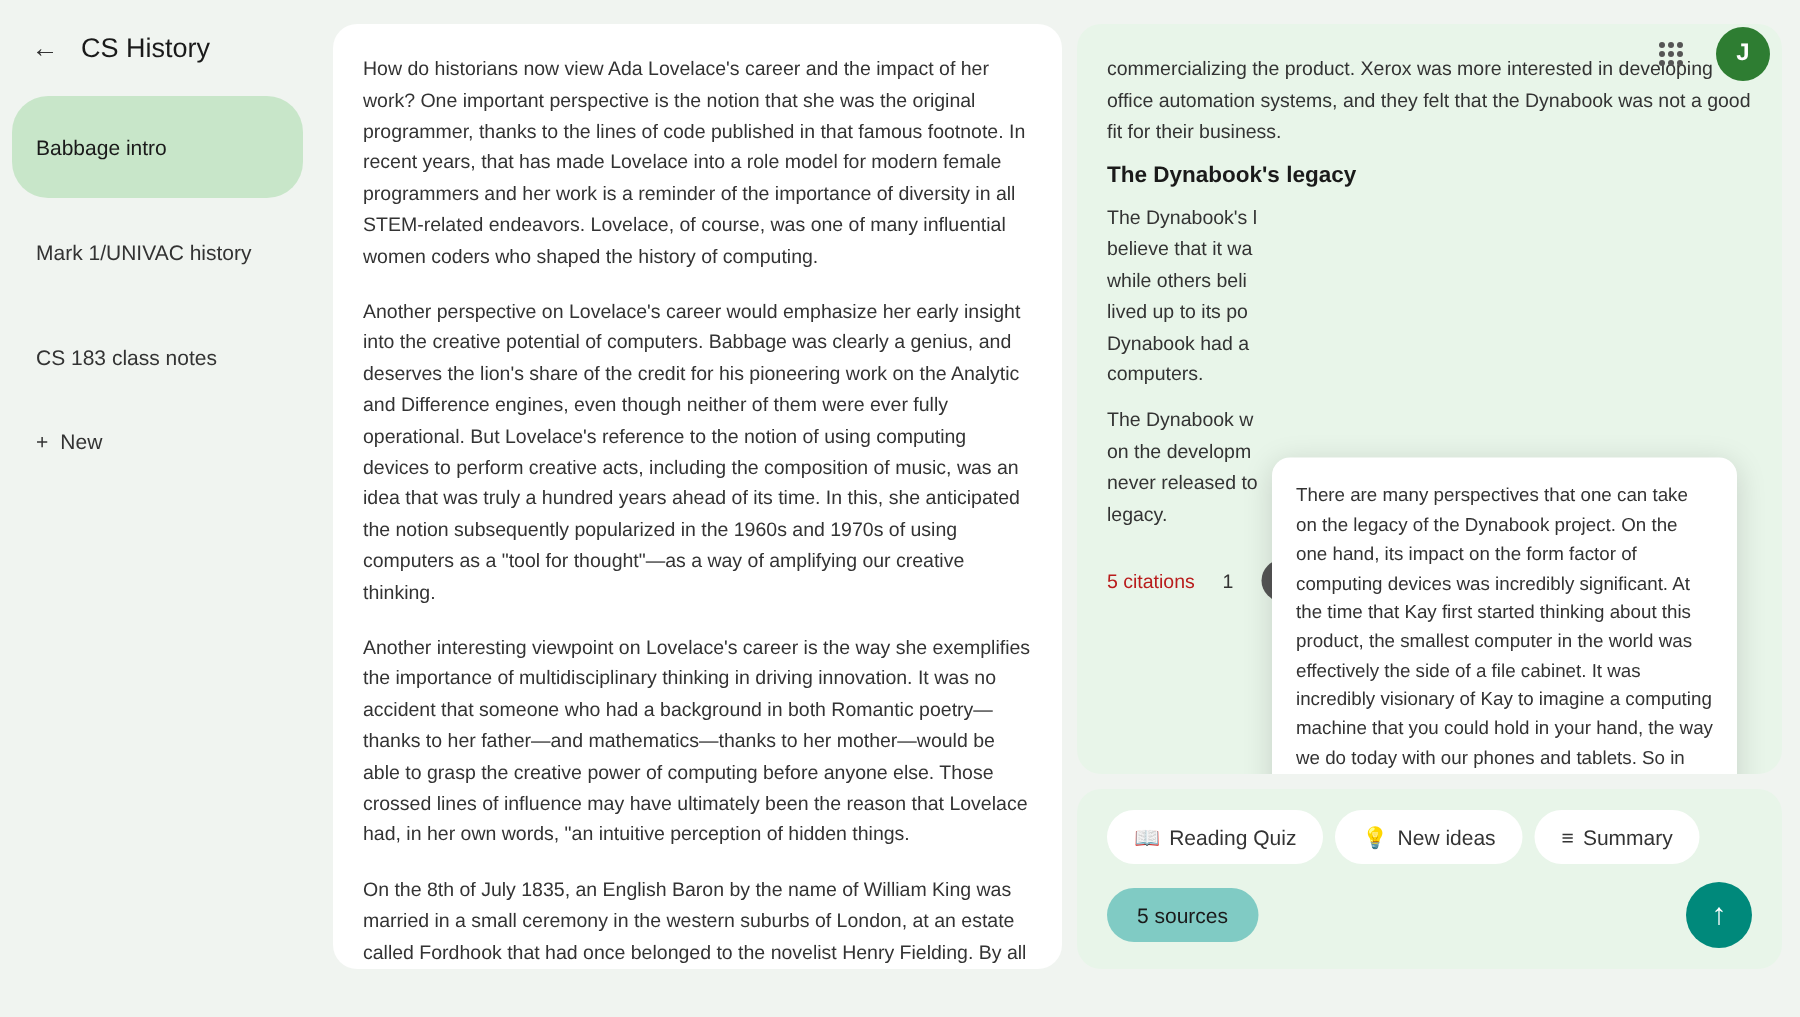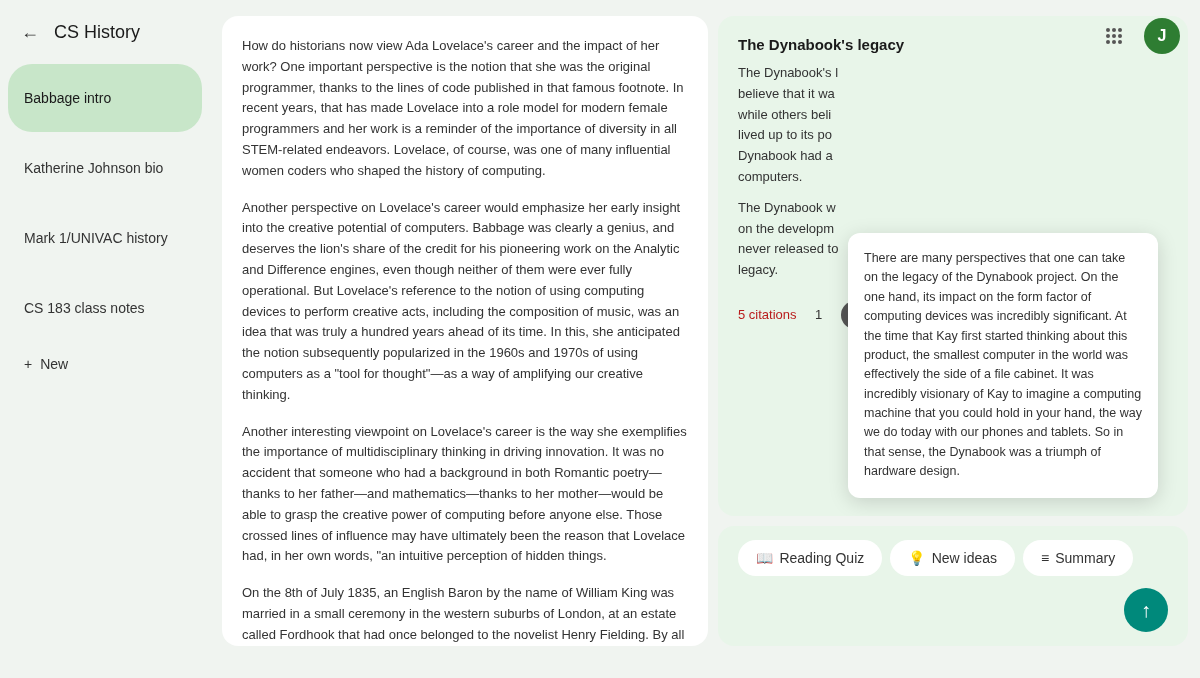--- a/index.html
+++ b/index.html
@@ -263,23 +263,20 @@
         <span>←</span>
       </button>
       <span>CS History</span>
     </div>
 
     <div class="sidebar-items">
       <div class="sidebar-item active">
         <span>Babbage intro</span>
       </div>
       <div class="sidebar-item">
-        <span>Katherine Johnson bio</span>
-      </div>
-      <div class="sidebar-item">
         <span>Mark 1/UNIVAC history</span>
       </div>
       <div class="sidebar-item">
         <span>CS 183 class notes</span>
       </div>
 
       <div class="sidebar-new">
         <span>+</span>
         <span>New</span>
       </div>
@@ -291,20 +288,21 @@
     <div class="doc-panel">
       <p>How do historians now view Ada Lovelace's career and the impact of her work? One important perspective is the notion that she was the original programmer, thanks to the lines of code published in that famous footnote. In recent years, that has made Lovelace into a role model for modern female programmers and her work is a reminder of the importance of diversity in all STEM-related endeavors. Lovelace, of course, was one of many influential women coders who shaped the history of computing.</p>
       <p>Another perspective on Lovelace's career would emphasize her early insight into the creative potential of computers. Babbage was clearly a genius, and deserves the lion's share of the credit for his pioneering work on the Analytic and Difference engines, even though neither of them were ever fully operational. But Lovelace's reference to the notion of using computing devices to perform creative acts, including the composition of music, was an idea that was truly a hundred years ahead of its time. In this, she anticipated the notion subsequently popularized in the 1960s and 1970s of using computers as a "tool for thought"—as a way of amplifying our creative thinking.</p>
       <p>Another interesting viewpoint on Lovelace's career is the way she exemplifies the importance of multidisciplinary thinking in driving innovation. It was no accident that someone who had a background in both Romantic poetry—thanks to her father—and mathematics—thanks to her mother—would be able to grasp the creative power of computing before anyone else. Those crossed lines of influence may have ultimately been the reason that Lovelace had, in her own words, "an intuitive perception of hidden things.</p>
       <p>On the 8th of July 1835, an English Baron by the name of William King was married in a small ceremony in the western suburbs of London, at an estate called Fordhook that had once belonged to the novelist Henry Fielding. By all accounts it was a pleasant wedding, though it was a much smaller affair than one might have expected given King's title and family wealth. The intimacy of the wedding was due to the general public's fascination with his nineteen-year-old bride, the beautiful and brilliant Augustus Ada Byron, daughter of the notorious Romantic poet Lord Byron. Byron had been dead for a decade, and had not seen his daughter since she was an infant, but his reputation for creative brilliance and moral dissolution continued to</p>
     </div>
 
     <div class="right-panel">
 
       <div class="article-card">
+        <p class="article-text">commercializing the product. Xerox was more interested in developing office automation systems, and they felt that the Dynabook was not a good fit for their business.</p>
         <div class="article-heading">The Dynabook's legacy</div>
 
         <div style="display:flex; gap:0; position:relative;">
           <div style="flex:1; overflow:hidden;">
             <p class="article-text" style="white-space:pre-line;">The Dynabook's l
 believe that it wa
 while others beli
 lived up to its po
 Dynabook had a
 computers.</p>
@@ -336,20 +334,23 @@
           <button class="action-btn">
             <span>💡</span>
             <span>New ideas</span>
           </button>
           <button class="action-btn">
             <span>≡</span>
             <span>Summary</span>
           </button>
         </div>
         <div class="bottom-row">
+          <button class="sources-btn">
+            <span>5 sources</span>
+          </button>
           <div style="flex:1;"></div>
           <button class="send-btn">
             <span style="transform:rotate(0deg); display:inline-block;">↑</span>
           </button>
         </div>
       </div>
 
     </div>
   </div>
 

